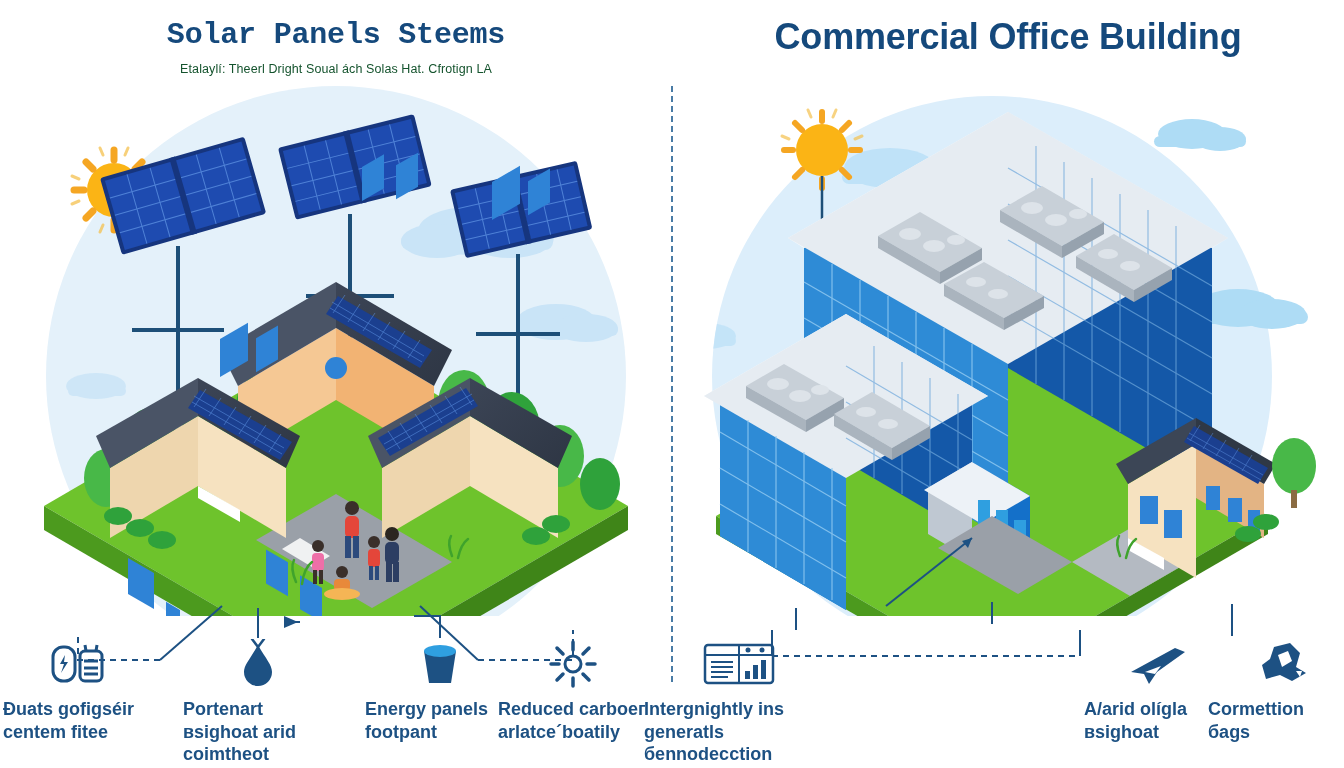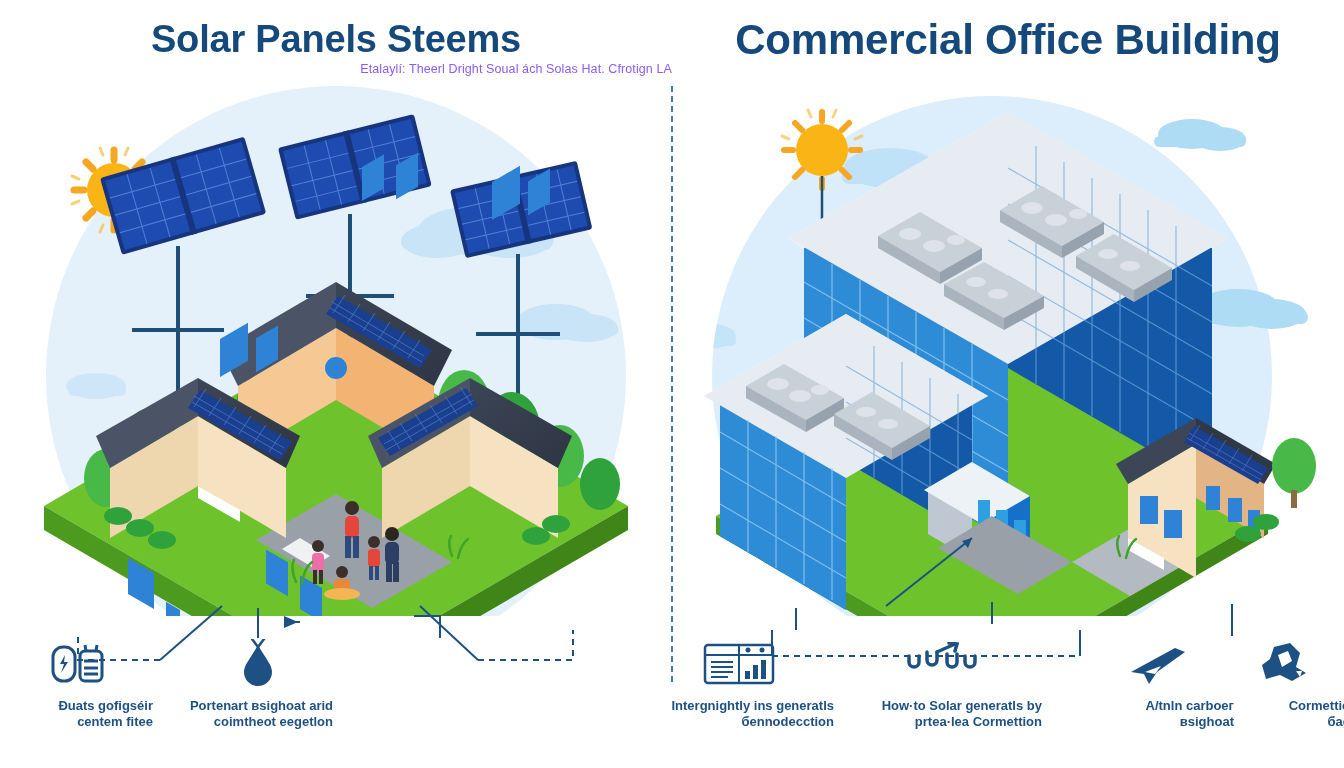--- a/index.html
+++ b/index.html
@@ -30,26 +30,26 @@
   }
 
   
   .title {
     position: absolute; left: 0; width: 100%;
     text-align: center;
     color: #15497c;
     font-weight: bold;
     letter-spacing: -0.2px;
   }
-  #title-left  { top: 18px; font-size: 38px; }
-  #title-right { top: 16px; font-size: 42px; }
+  #title-left  { top: 18px; font-size: 30px; font-family: Liberation Mono, monospace; }
+  #title-right { top: 16px; font-size: 36px; }
   .subtitle {
     position: absolute; left: 0; width: 100%;
-    text-align: right;
-    color: #8b5cf6;
+    text-align: center;
+    color: #14532d;
     font-size: 12.5px;
     letter-spacing: .1px;
   }
   #subtitle-left  { top: 62px; }
   #subtitle-right { top: 62px; }
 
   
   .scene { position: absolute; left: 0; top: 86px; width: 672px; height: 530px; overflow: hidden; }
   .scene svg { display: block; }
 
@@ -57,23 +57,23 @@
   .icon-row { position: absolute; top: 636px; left: 0; width: 672px; height: 132px; }
   .icon-cell {
     position: absolute; top: 0;
     width: 150px;
     display: flex; flex-direction: column; align-items: center;
   }
   .icon-box { height: 56px; display: flex; align-items: center; justify-content: center; }
   .icon-box svg { display: block; }
   .icon-caption {
     margin-top: 6px;
-    text-align: right;
+    text-align: left;
     color: #1d5183;
-    font-size: 13px;
+    font-size: 18px;
     line-height: 1.25;
     font-weight: 600;
     width: 150px;
   }
 
   .connector { position: absolute; left: 0; top: 560px; width: 672px; height: 110px; pointer-events: none; }
 </style>
 </head>
 <body>
 
@@ -411,21 +411,54 @@
             <path d="M22 6 C30 20 36 26 36 33 A14 14 0 0 1 8 33 C8 26 14 20 22 6 Z" fill="#1d5183"></path>
             <path d="M22 8 L16 0 M22 8 L28 0" stroke="#1d5183" stroke-width="2.5" fill="none" stroke-linecap="round"></path>
           </svg>
         </div>
         <div class="icon-caption">
           <span>Portenart вsighoat arid</span><br>
           <span>coimtheot eegetlon</span>
         </div>
       </div>
 
-
+      <div class="icon-cell" style="left:365px">
+        <div class="icon-box">
+          <svg width="50" height="46" viewBox="0 0 50 46">
+            <path d="M9 10 L41 10 L36 42 L14 42 Z" fill="#1d5183"></path>
+            <ellipse cx="25" cy="10" rx="16" ry="6" fill="#2f9fe0"></ellipse>
+          </svg>
+        </div>
+        <div class="icon-caption">
+          <span>Energy panels</span><br>
+          <span>footpant</span>
+        </div>
+      </div>
+
+      <div class="icon-cell" style="left:498px">
+        <div class="icon-box">
+          <svg width="52" height="50" viewBox="0 0 52 50">
+            <circle cx="26" cy="25" r="8" fill="none" stroke="#1d5183" stroke-width="3"></circle>
+            <g stroke="#1d5183" stroke-width="3.5" stroke-linecap="round">
+              <line x1="26" y1="3" x2="26" y2="11"></line>
+                <line x1="26" y1="39" x2="26" y2="47"></line>
+              <line x1="4" y1="25" x2="12" y2="25"></line>
+                <line x1="40" y1="25" x2="48" y2="25"></line>
+              <line x1="10" y1="9" x2="16" y2="15"></line>
+                <line x1="36" y1="35" x2="42" y2="41"></line>
+              <line x1="10" y1="41" x2="16" y2="35"></line>
+                <line x1="36" y1="15" x2="42" y2="9"></line>
+            </g>
+          </svg>
+        </div>
+        <div class="icon-caption">
+          <span>Reduсed carboeг</span><br>
+          <span>arlatce´boatily</span>
+        </div>
+      </div>
     </div>
   </div>
 
   <div class="panel" id="panel-right">
 
     <div class="title" id="title-right">Commercial Office Building</div>
 
     <div class="scene">
       <svg width="672" height="530" viewBox="0 0 672 530">
         <defs>
@@ -704,48 +737,30 @@
                 <circle cx="60" cy="9" r="2.5"></circle>
               </g>
           </svg>
         </div>
         <div class="icon-caption" style="width:190px">
           <span>Intergnightly ins generatls</span><br>
           <span>бennodecction</span>
         </div>
       </div>
 
-      <div class="icon-cell" style="left:195px">
-        <div class="icon-box">
-          <svg width="86" height="44" viewBox="0 0 86 44">
-            <g fill="none" stroke="#1d5183" stroke-width="3.5" stroke-linecap="round">
-              <path d="M10 14 v6 a5 5 0 1 0 10 0 v-6"></path>
-              <path d="M28 10 v8 a5 5 0 1 0 10 0 v-8"></path>
-              <path d="M48 12 v8 a5 5 0 1 0 10 0 v-8"></path>
-              <path d="M66 14 v6 a5 5 0 1 0 10 0 v-6"></path>
-              <path d="M38 10 L56 2"></path>
-              <path d="M50 1 L58 2 L56 9"></path>
-            </g>
-          </svg>
-        </div>
-        <div class="icon-caption" style="width:200px">
-          <span>How·to Solar generatls by</span><br>
-          <span>prtea·lea Cormettion</span>
-        </div>
-      </div>
 
       <div class="icon-cell" style="left:412px">
         <div class="icon-box">
           <svg width="64" height="44" viewBox="0 0 64 44">
             <path d="M4 30 L48 6 L58 10 L30 30 L22 42 L17 32 Z" fill="#1d5183"></path>
             <path d="M18 30 L34 24 L28 32 Z" fill="#ffffff"></path>
           </svg>
         </div>
         <div class="icon-caption">
-          <span>A/tnln carboeг</span><br>
+          <span>A/arid olíglа</span><br>
           <span>вsighoat</span>
         </div>
       </div>
 
       <div class="icon-cell" style="left:536px">
         <div class="icon-box">
           <svg width="54" height="46" viewBox="0 0 54 46">
             <path d="M18 6 L34 2 L44 12 L40 26 L50 32 L36 40 L24 34 L10 38 L6 24 L14 18 Z" fill="#1d5183"></path>
             <path d="M22 14 L32 10 L36 20 L26 26 Z" fill="#ffffff"></path>
             <path d="M40 30 L46 30 L44 36 Z" fill="#ffffff"></path>

